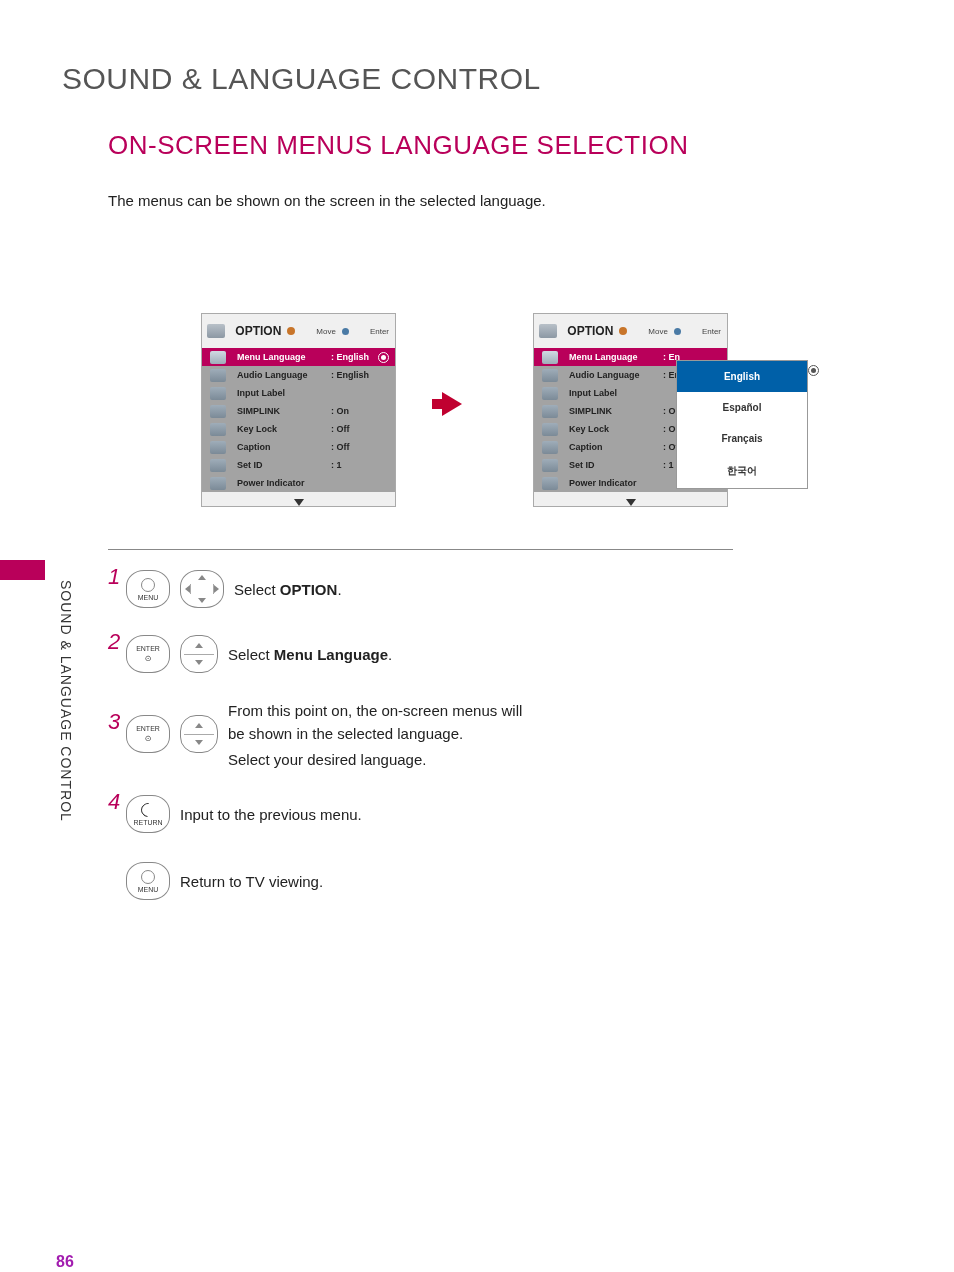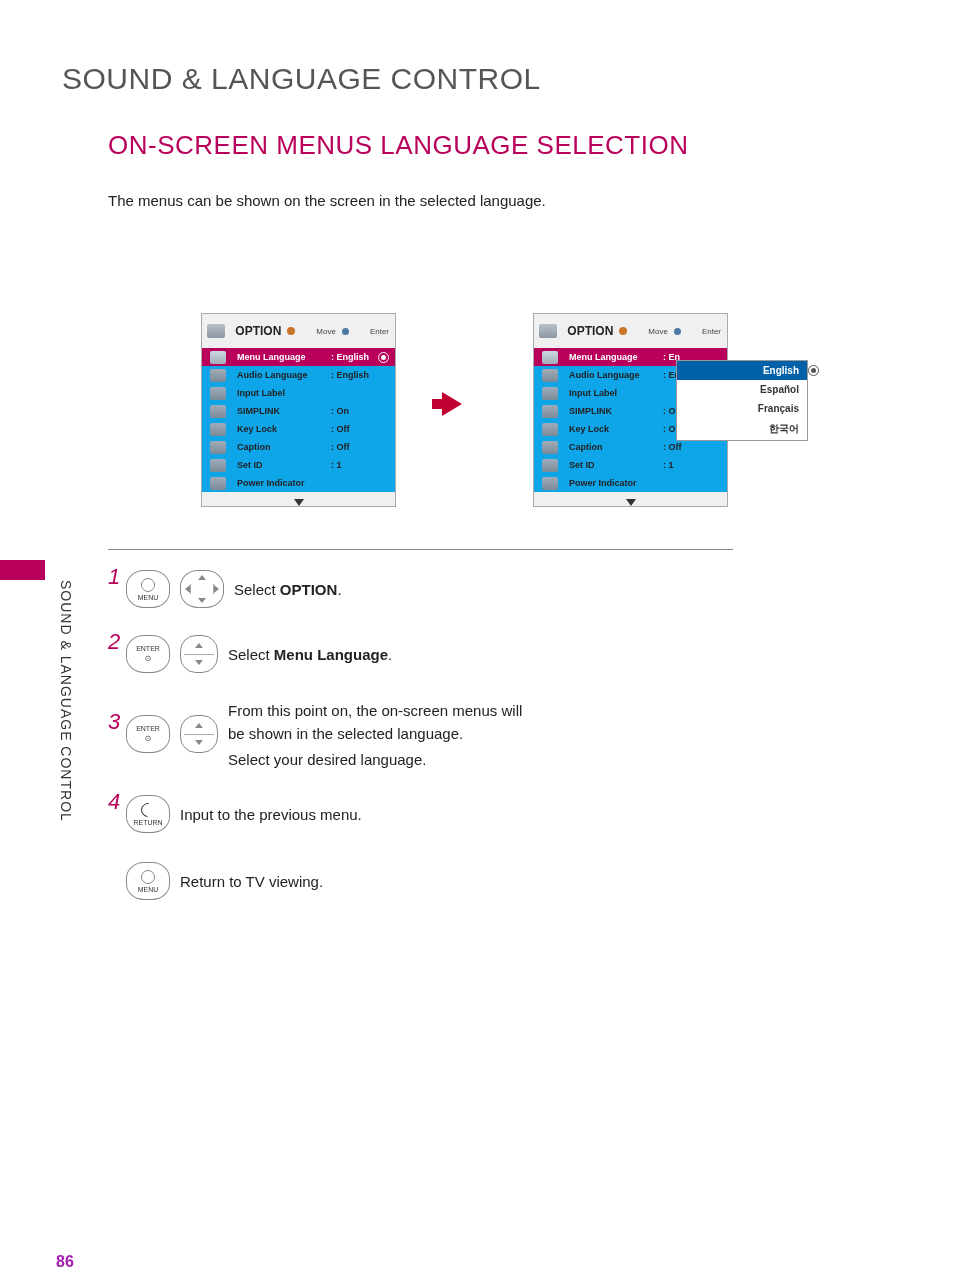--- a/index.html
+++ b/index.html
@@ -12,34 +12,34 @@
   .osd-left{left:201px;top:313px}
   .osd-right{left:533px;top:313px}
   .osd-header{position:relative;height:34px;background:#f0f0f0;display:flex;align-items:center}
   .osd-header .icon-col{width:31px;display:flex;align-items:center;justify-content:center}
   .osd-icon{width:18px;height:14px;background:linear-gradient(#b8c0c8,#8c98a4);border-radius:2px}
   .osd-title{flex:0 0 auto;font-size:12px;font-weight:700;color:#222;padding:0 6px}
   .osd-hints{margin-left:auto;display:flex;gap:6px;font-size:8px;color:#444;align-items:center;padding-right:6px}
   .osd-hint{display:flex;align-items:center;gap:21px}
   .dot-move{width:8px;height:8px;border-radius:50%;background:#c8752a}
   .dot-enter{width:7px;height:7px;border-radius:50%;background:#4a7aa5}
-  .osd-row{display:flex;align-items:center;height:18px;font-size:9px;color:#222;background:#0ea5e9}
+  .osd-row{display:flex;align-items:center;height:18px;font-size:9px;color:#222;background:#a3a3a3}
   .osd-row .side-icon{width:31px;height:18px;display:flex;align-items:center;justify-content:center}
   .osd-row .mini{width:16px;height:13px;background:linear-gradient(#9fadb9,#7b8a97);border-radius:2px}
   .osd-row .lbl{flex:0 0 90px;padding-left:4px;font-weight:700}
   .osd-row .val{flex:1;padding-left:4px;font-weight:700}
   .osd-row.sel{background:#b9005a;color:#fff}
   .osd-row.sel .mini{background:linear-gradient(#d0dae2,#9fadb9)}
   .osd-row .radio{width:9px;height:9px;border-radius:50%;border:1px solid currentColor;margin-right:6px;display:inline-flex;align-items:center;justify-content:center}
   .osd-row .radio::after{content:"";width:5px;height:5px;border-radius:50%;background:currentColor}
   .osd-footer{height:14px;background:#f0f0f0;text-align:center;color:#333}
   .tri-down{display:inline-block;width:0;height:0;border-left:5px solid transparent;border-right:5px solid transparent;border-top:7px solid #333;margin-top:3px}
   
   .dropdown{position:absolute;left:676px;top:360px;width:130px;border:1px solid #999;background:#fff;font-size:10px}
-  .dropdown .item{padding:4px 8px;color:#333;font-weight:700;text-align:right}
+  .dropdown .item{padding:10px 8px;color:#333;font-weight:700;text-align:center}
   .dropdown .item.sel{background:#0060a8;color:#fff;position:relative}
   .dropdown .item.sel .radio2{position:absolute;right:-12px;top:4px;width:9px;height:9px;border-radius:50%;border:1px solid #555;display:inline-flex;align-items:center;justify-content:center}
   .dropdown .item.sel .radio2::after{content:"";width:5px;height:5px;border-radius:50%;background:#555}
   
   .big-arrow{position:absolute;left:442px;top:392px;width:0;height:0;border-top:12px solid transparent;border-bottom:12px solid transparent;border-left:20px solid #c00030}
   .big-arrow::before{content:"";position:absolute;left:-30px;top:-5px;width:12px;height:10px;background:#c00030}
   
   .divider{position:absolute;left:108px;right:30px;height:1px;background:#888;top:549px}
   
   .side-tab{position:absolute;left:0;top:560px;width:45px;height:20px;background:#b9005a}

